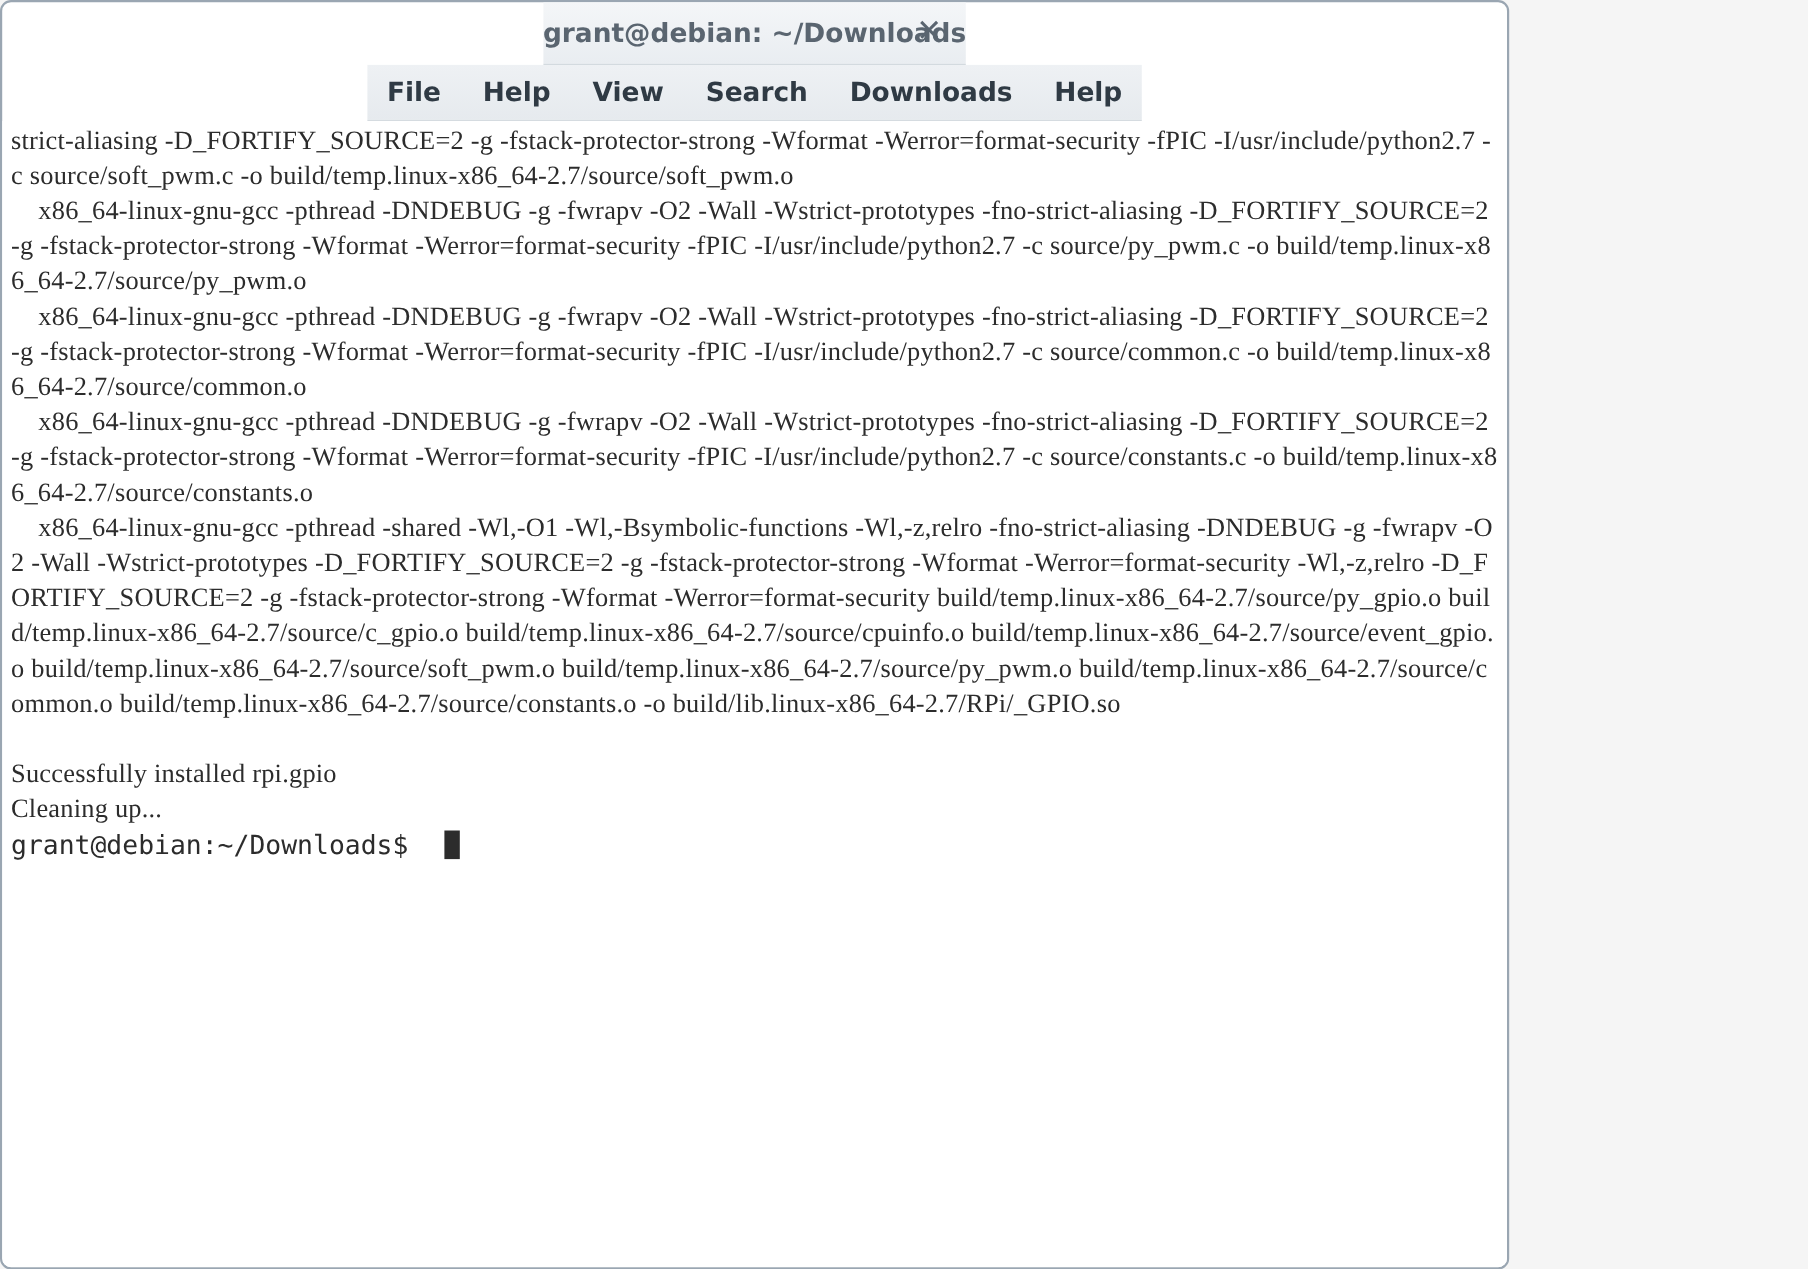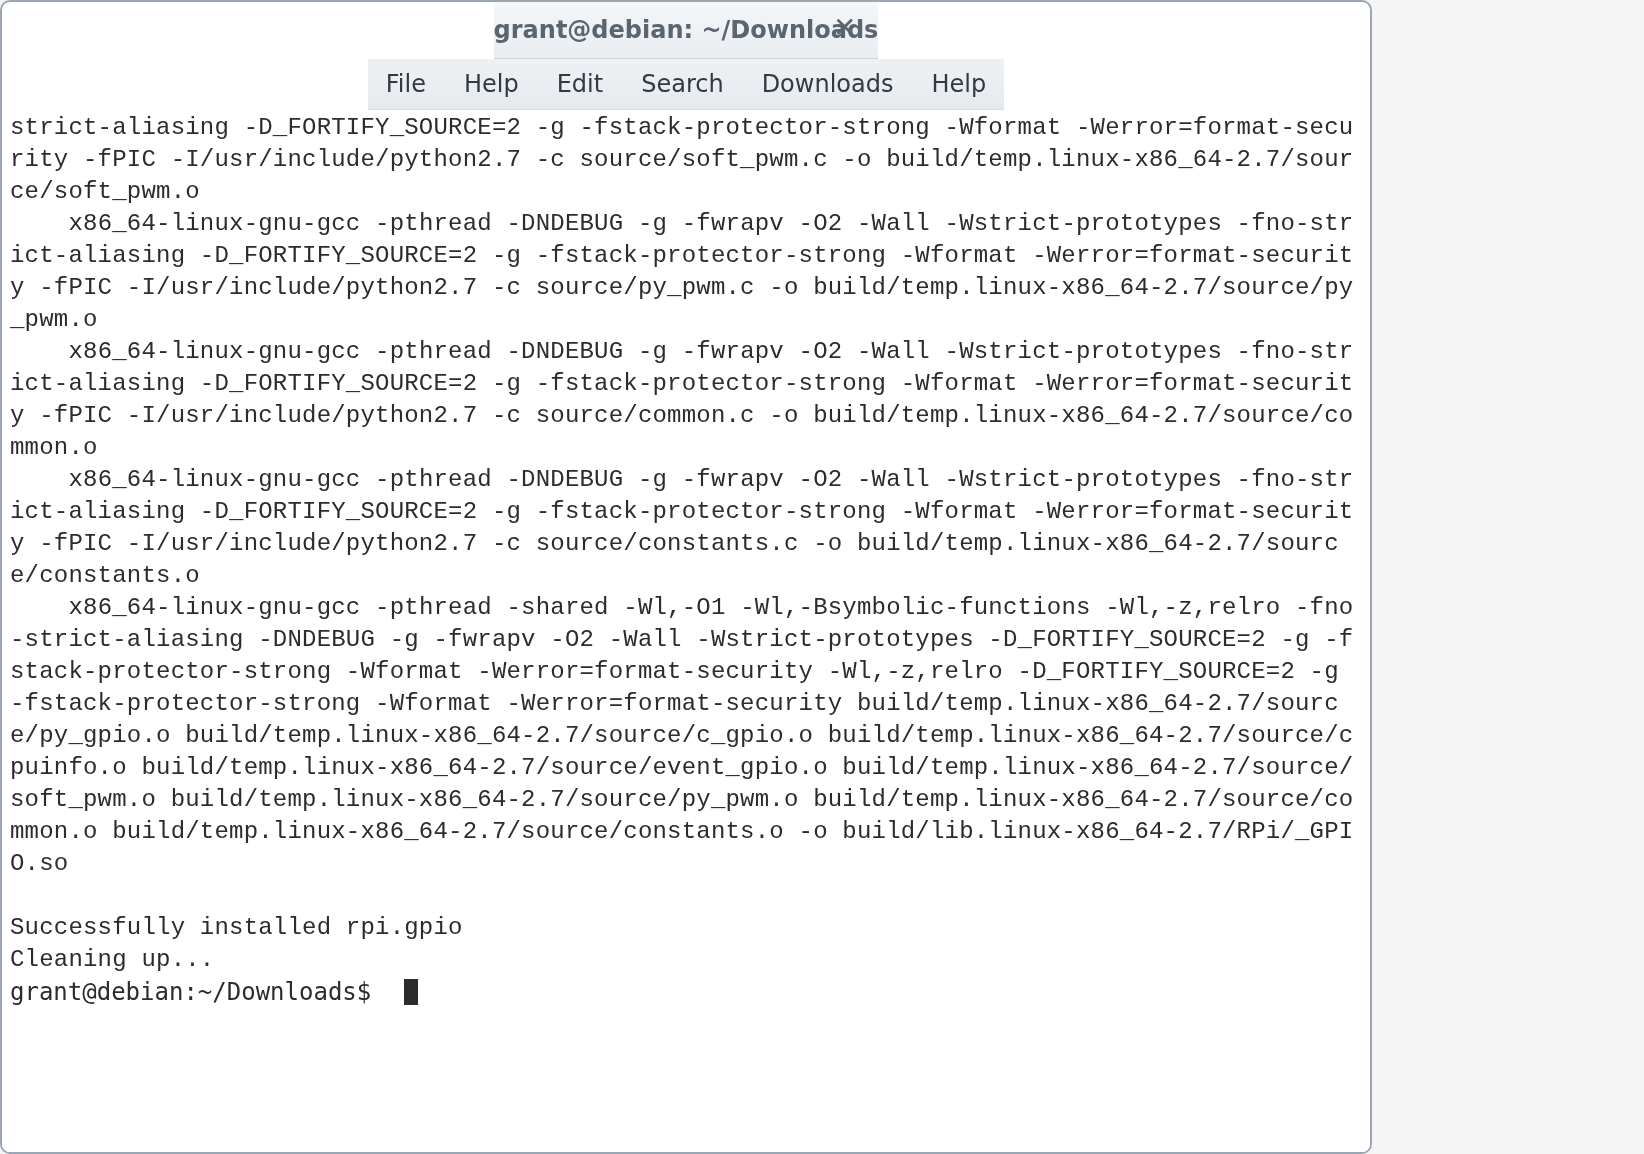--- a/index.html
+++ b/index.html
@@ -48,35 +48,36 @@
     font-weight: 300;
   }
   .menubar {
     height: 50px;
     background: linear-gradient(#eef1f4, #e6eaee);
     border-bottom: 1px solid #d5dbe0;
     display: flex;
     align-items: center;
     padding: 0 18px;
     gap: 38px;
+    font-weight: bold;
   }
   .menubar .menu-item {
     font-size: 24px;
     color: #2f3a44;
     cursor: pointer;
   }
   .terminal {
     flex: 1;
     background: #ffffff;
     padding: 2px 8px 8px 8px;
     box-sizing: border-box;
     overflow: hidden;
   }
   .terminal-inner {
-    font-family: Liberation Mono, monospace;
+    font-family: Liberation Serif, serif;
     font-size: 24px;
     line-height: 32px;
     color: #2c2c2c;
     white-space: pre-wrap;
     word-break: break-all;
     letter-spacing: 0.2px;
   }
   .prompt-line {
     font-family: "DejaVu Sans Mono", "Liberation Mono", monospace;
     font-size: 24px;
@@ -102,21 +103,21 @@
 <div class="window">
 
   <div class="titlebar">
     <span class="title">grant@debian: ~/Downloads</span>
     <span class="close">✕</span>
   </div>
 
   <div class="menubar">
     <span class="menu-item">File</span>
     <span class="menu-item">Help</span>
-    <span class="menu-item">Edit</span>
+    <span class="menu-item">View</span>
     <span class="menu-item">Search</span>
     <span class="menu-item">Downloads</span>
     <span class="menu-item">Help</span>
   </div>
 
   <div class="terminal">
     <div class="terminal-inner">strict-aliasing -D_FORTIFY_SOURCE=2 -g -fstack-protector-strong -Wformat -Werror=format-security -fPIC -I/usr/include/python2.7 -c source/soft_pwm.c -o build/temp.linux-x86_64-2.7/source/soft_pwm.o
     x86_64-linux-gnu-gcc -pthread -DNDEBUG -g -fwrapv -O2 -Wall -Wstrict-prototypes -fno-strict-aliasing -D_FORTIFY_SOURCE=2 -g -fstack-protector-strong -Wformat -Werror=format-security -fPIC -I/usr/include/python2.7 -c source/py_pwm.c -o build/temp.linux-x86_64-2.7/source/py_pwm.o
     x86_64-linux-gnu-gcc -pthread -DNDEBUG -g -fwrapv -O2 -Wall -Wstrict-prototypes -fno-strict-aliasing -D_FORTIFY_SOURCE=2 -g -fstack-protector-strong -Wformat -Werror=format-security -fPIC -I/usr/include/python2.7 -c source/common.c -o build/temp.linux-x86_64-2.7/source/common.o
     x86_64-linux-gnu-gcc -pthread -DNDEBUG -g -fwrapv -O2 -Wall -Wstrict-prototypes -fno-strict-aliasing -D_FORTIFY_SOURCE=2 -g -fstack-protector-strong -Wformat -Werror=format-security -fPIC -I/usr/include/python2.7 -c source/constants.c -o build/temp.linux-x86_64-2.7/source/constants.o

